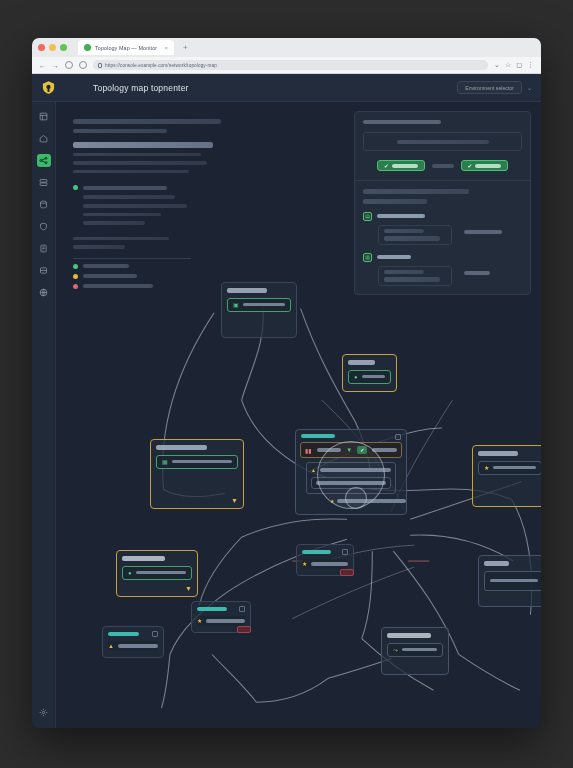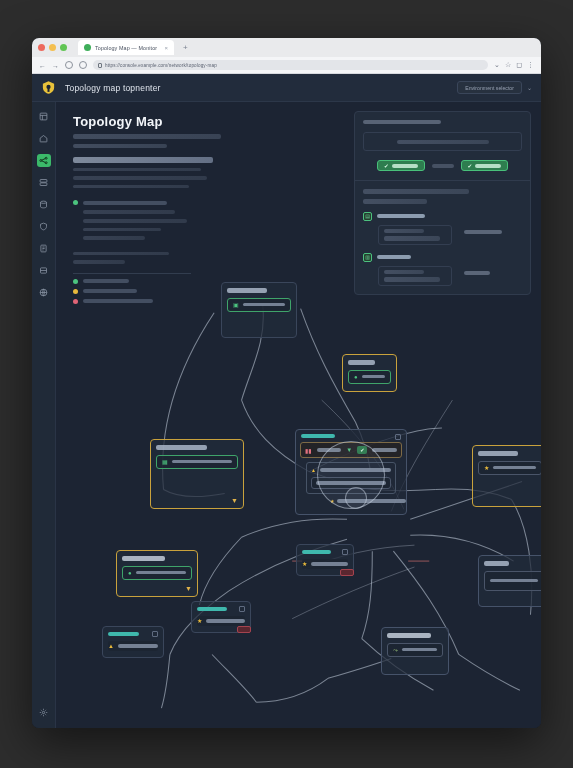--- a/index.html
+++ b/index.html
@@ -60,21 +60,21 @@
   }
   .url-right { display: flex; gap: 5px; align-items: center; }
 
   
   .app { flex: 1; display: flex; flex-direction: column; background: #1c2433; min-height: 0; }
   .app-header {
     height: 28px; background: #222c3c; border-bottom: 1px solid #2c3749;
     display: flex; align-items: center; padding: 0 9px; gap: 9px; flex: none;
   }
   .logo { width: 15px; height: 15px; display: flex; align-items: center; justify-content: center; }
-  .app-title { font-size: 8.5px; color: #dfe4ec; letter-spacing: .2px; }
+  .app-title { font-size: 8.5px; color: #dfe4ec; letter-spacing: .2px; margin-left: 28px; }
   .header-right { margin-left: auto; display: flex; align-items: center; gap: 5px; }
   .header-pill {
     border: 1px solid #3a465a; border-radius: 3px; padding: 2.5px 7px;
     font-size: 5.2px; color: #97a1b2; background: #27313f;
   }
   .header-caret { font-size: 6px; color: #8a94a5; }
 
   .app-body { flex: 1; display: flex; min-height: 0; }
 
   
@@ -379,21 +379,20 @@
                 <path d="M224 520 C262 500 302 482 340 468"></path>
               </g>
               <g stroke="#c06a6a" stroke-width="1" stroke-opacity=".75">
                 <path d="M224 462 h18"></path>
                   <path d="M334 462 h20"></path>
               </g>
             </svg>
           </div>
 
           <div class="page-head">
-            <div class="page-title">Topology Map</div>
             <div class="bl" style="width:148px"></div>
             <div class="bl" style="width:94px"></div>
             <div class="bl hd" style="width:140px;margin-top:9px"></div>
             <div class="bl sm" style="width:128px"></div>
             <div class="bl sm" style="width:134px"></div>
             <div class="bl sm" style="width:116px"></div>
 
             <div class="legend-block">
               <div class="legend-row">
                 <span class="legend-dot" style="background:#4cc47f"></span>

